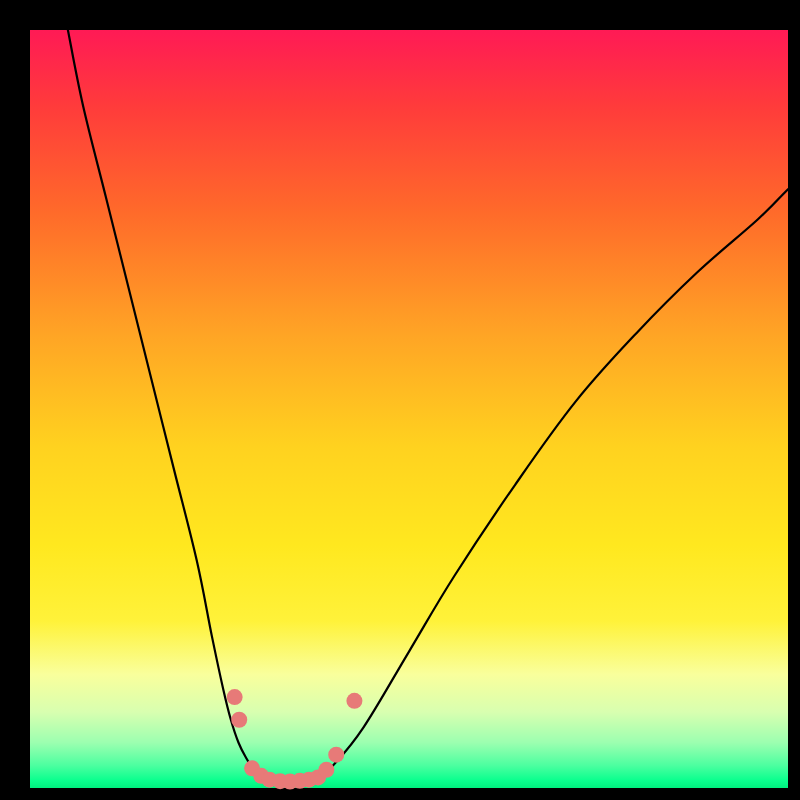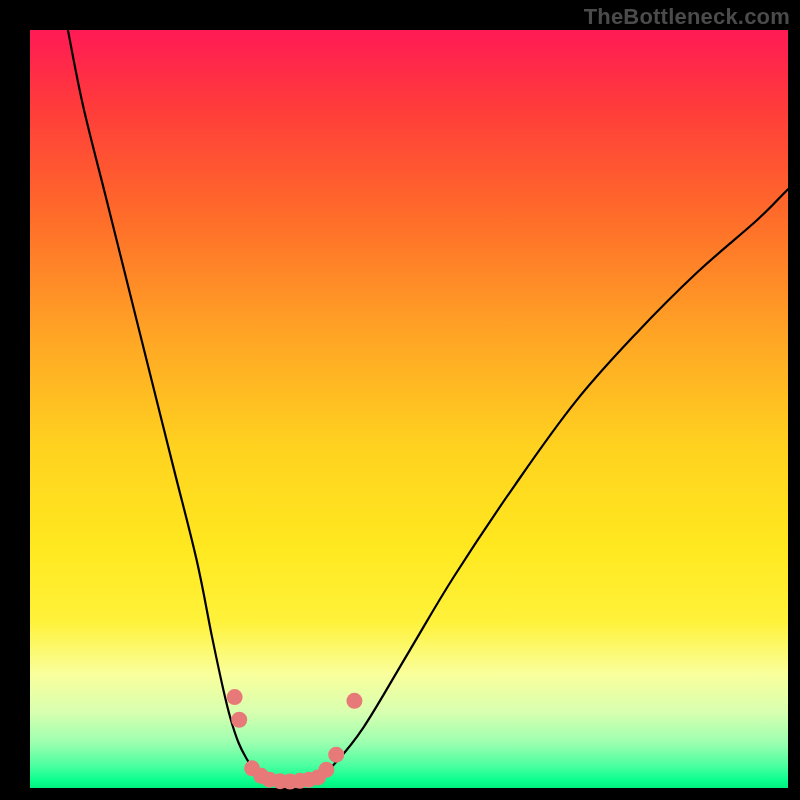--- a/index.html
+++ b/index.html
@@ -68,21 +68,20 @@
   .marker {
     fill: #e77a78;
     stroke: none;
   }
 </style>
 </head>
 <body>
 
 <div class="outer">
 
-  <div class="watermark">TheBottleneck.com</div>
 
   <div class="plot-area">
     <svg class="curves" viewBox="0 0 758 758" preserveAspectRatio="none">
       <path id="curve-left" class="curve" d="M 37.90 0.00 C 40.63 13.64, 46.24 45.78, 53.06 75.80 C 59.88 105.82, 67.61 134.01, 75.80 166.76 C 83.99 199.51, 90.35 224.97, 98.54 257.72 C 106.73 290.47, 113.09 315.93, 121.28 348.68 C 129.47 381.43, 135.83 406.89, 144.02 439.64 C 152.21 472.39, 159.94 500.58, 166.76 530.60 C 173.58 560.62, 177.14 583.21, 181.92 606.40 C 186.70 629.59, 189.88 644.45, 193.29 659.46 C 196.70 674.47, 198.14 680.23, 200.87 689.78 C 203.60 699.33, 205.72 705.70, 208.45 712.52 C 211.18 719.34, 213.30 722.90, 216.03 727.68 C 218.76 732.46, 220.88 735.64, 223.61 739.05 C 226.34 742.46, 229.83 745.27, 231.19 746.63"></path>
       <path id="curve-floor" class="curve" d="M 231.19 746.63 C 233.24 747.31, 237.78 749.46, 242.56 750.42 C 247.34 751.38, 252.26 751.80, 257.72 751.94 C 263.18 752.07, 267.42 751.86, 272.88 751.18 C 278.34 750.50, 285.31 748.69, 288.04 748.15"></path>
       <path id="curve-right" class="curve" d="M 288.04 748.15 C 290.77 745.83, 295.01 744.40, 303.20 735.26 C 311.39 726.12, 319.88 717.83, 333.52 697.36 C 347.16 676.89, 362.63 648.85, 379.00 621.56 C 395.37 594.27, 405.38 575.78, 424.48 545.76 C 443.58 515.74, 463.29 486.18, 485.12 454.80 C 506.95 423.42, 523.93 398.71, 545.76 371.42 C 567.59 344.13, 584.57 326.39, 606.40 303.20 C 628.23 280.01, 645.21 263.03, 667.04 242.56 C 688.87 222.09, 711.31 204.51, 727.68 189.50 C 744.05 174.49, 752.54 164.64, 758.00 159.18"></path>
       <g id="markers">
           <circle class="marker" cx="204.66" cy="667.04" r="8"></circle>
           <circle class="marker" cx="209.21" cy="689.78" r="8"></circle>
           <circle class="marker" cx="222.09" cy="738.29" r="8"></circle>

